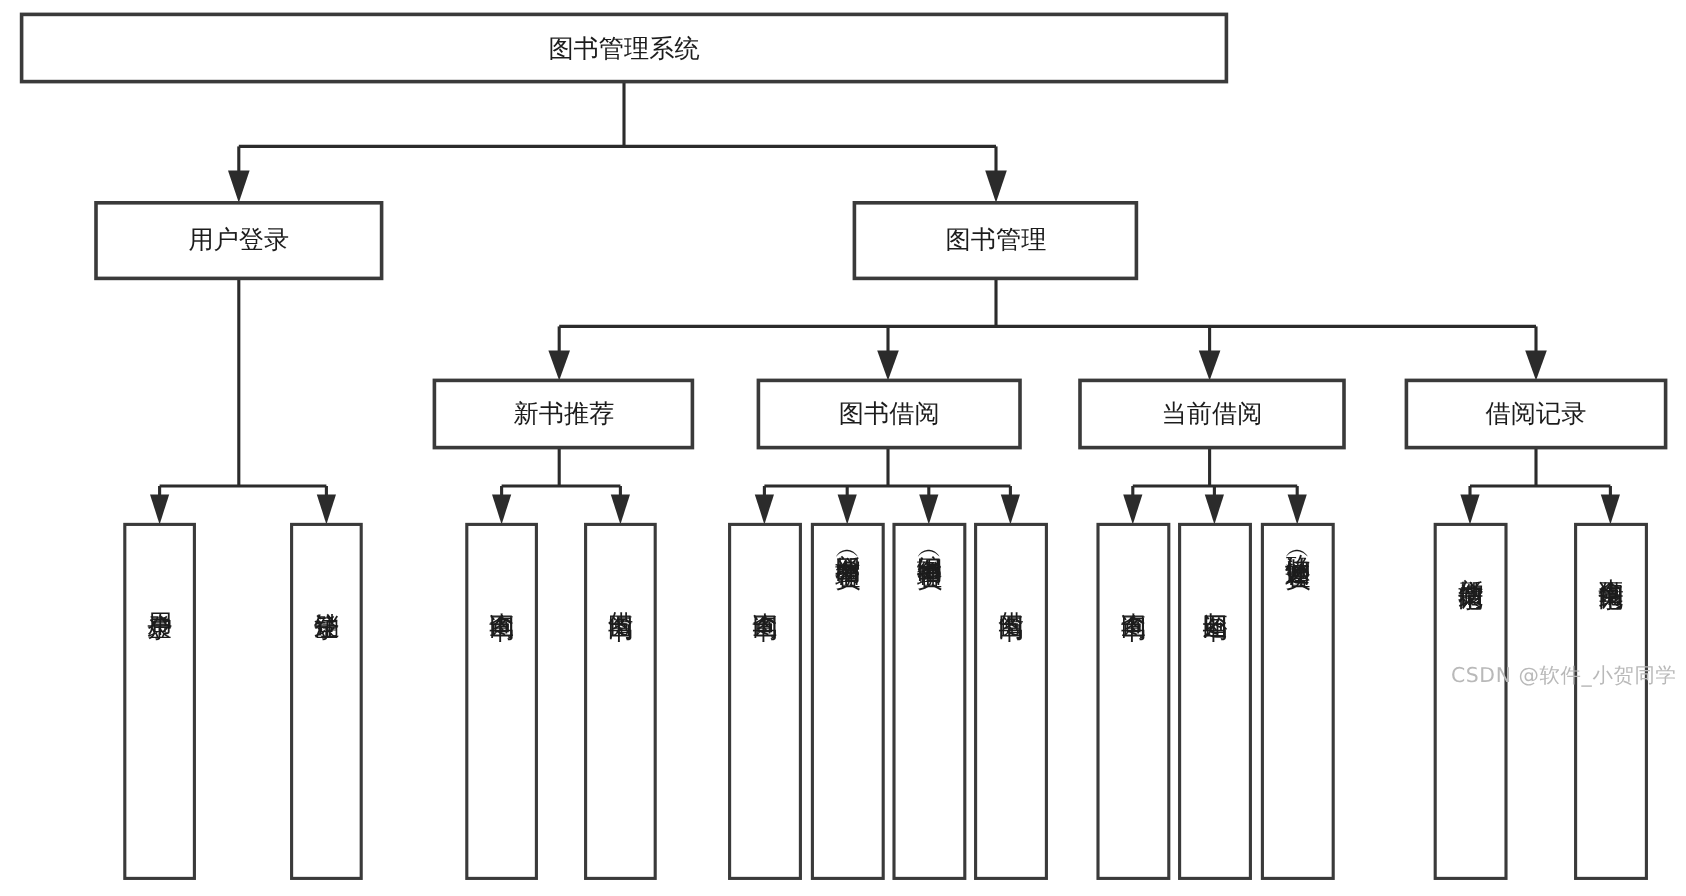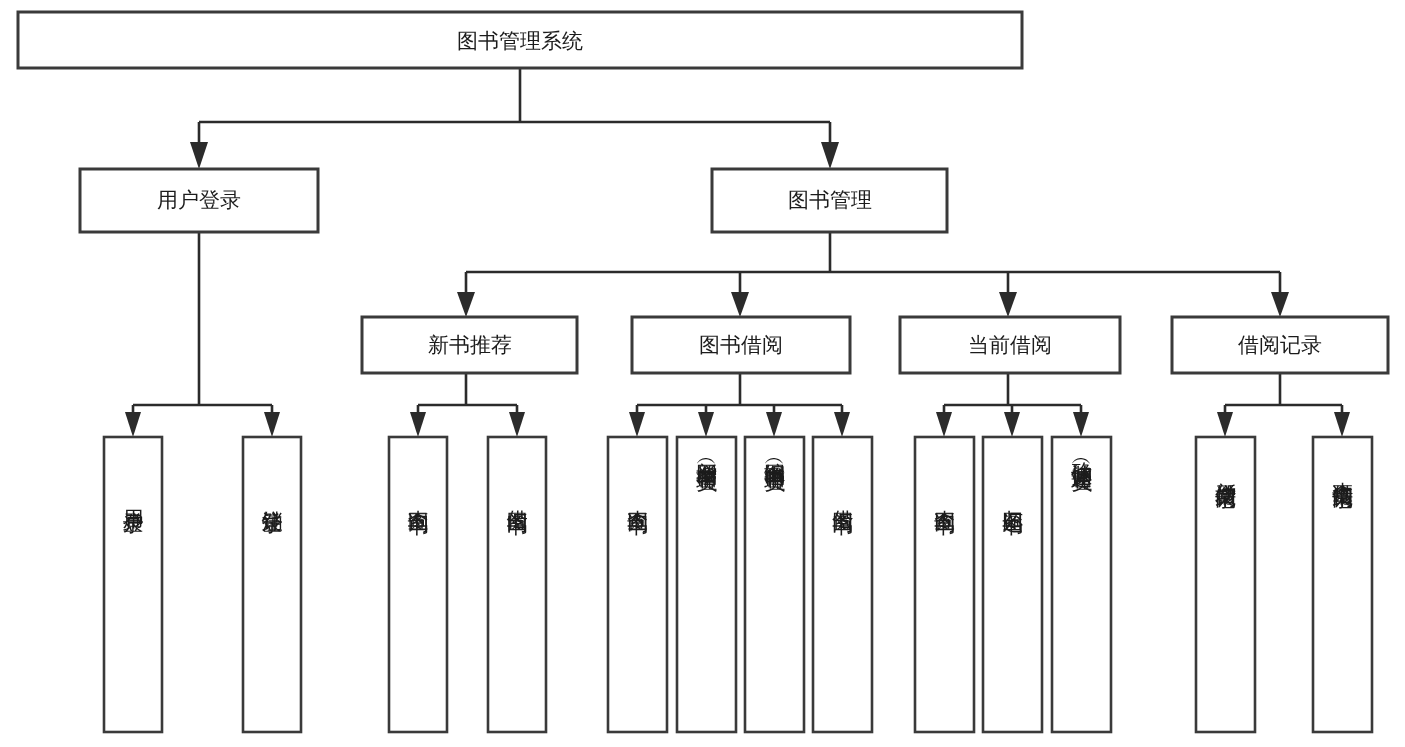--- a/index.html
+++ b/index.html
@@ -233,13 +233,14 @@
   <div class="vert-text-wrap" style="left:1052px; top:437px; width:59px; height:295px;">
     <span class="vert-text" style="margin-top:8px;">确认归还（管理员）</span>
   </div>
   <div class="vert-text-wrap" style="left:1196px; top:437px; width:59px; height:295px;">
     <span class="vert-text" style="margin-top:28px;">新增借阅记录</span>
   </div>
   <div class="vert-text-wrap" style="left:1313px; top:437px; width:59px; height:295px;">
     <span class="vert-text" style="margin-top:28px;">查询借阅记录</span>
   </div>
 
+  <div class="watermark">CSDN @软件_小贺同学</div>
 </div>
 
 </body></html>

